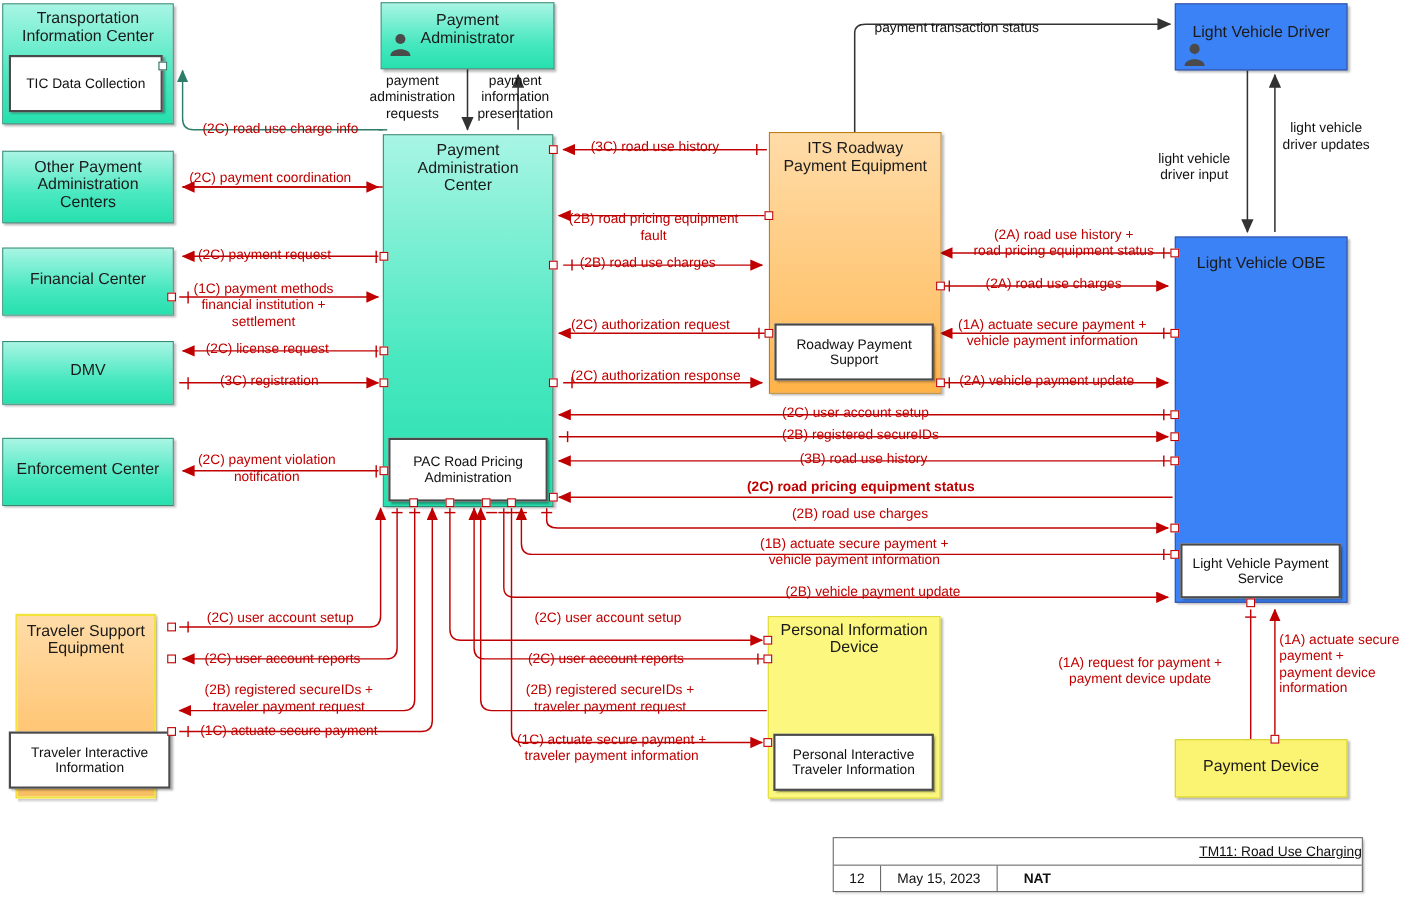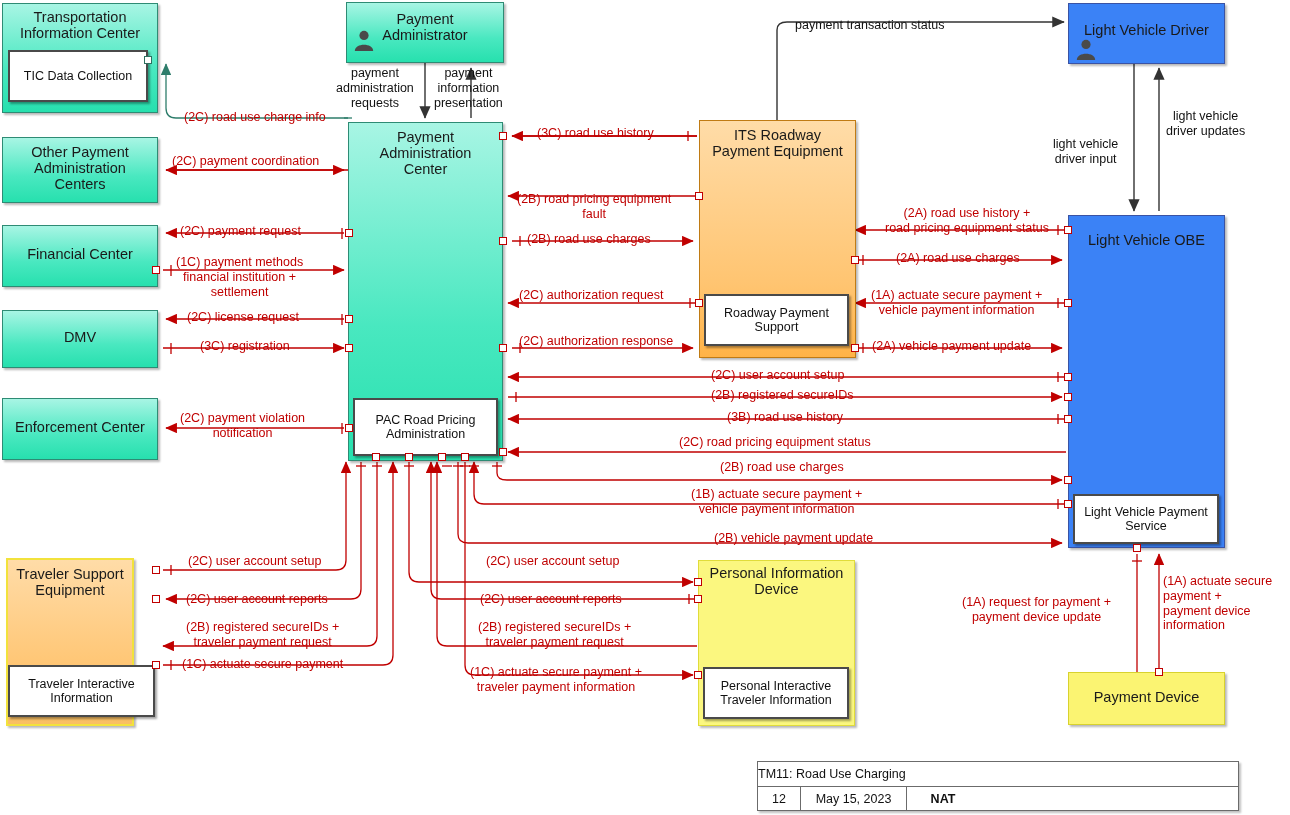--- a/index.html
+++ b/index.html
@@ -27,21 +27,21 @@
        box-shadow:2px 2px 2px rgba(0,0,0,.35);display:flex;align-items:center;
        justify-content:center;text-align:center;color:#111;line-height:1.15;box-sizing:border-box;}
 
   .person{position:absolute;width:22px;height:22px;}
 
   
   #titleblock{position:absolute;left:757px;top:761px;width:482px;height:50px;
       border:1px solid #6b6b6b;background:#fff;box-sizing:border-box;
       box-shadow:2px 2px 2px rgba(0,0,0,.25);}
   #tb-top{height:24px;border-bottom:1px solid #6b6b6b;display:flex;align-items:center;
-      justify-content:flex-start;font-size:12.5px;color:#111;}
+      justify-content:flex-end;font-size:12.5px;color:#111;text-decoration:underline;}
   #tb-bot{height:24px;display:flex;align-items:stretch;font-size:12.5px;color:#111;}
   #tb-bot>div{display:flex;align-items:center;justify-content:center;border-right:1px solid #6b6b6b;}
   #tb-bot>div:last-child{border-right:none;font-weight:bold;}
   .tb-num{width:42px;} .tb-phase{flex:1;} .tb-date{width:105px;} .tb-nat{width:72px;}
 
   .lbl{position:absolute;color:#c00000;font-size:12.5px;line-height:1.18;text-align:center;
        white-space:nowrap;}
   .lblk{position:absolute;color:#111;font-size:12.5px;line-height:1.18;text-align:center;
        white-space:nowrap;}
   .port{position:absolute;width:8px;height:8px;border:1.4px solid #c00000;background:#fff;box-sizing:border-box;}
@@ -263,21 +263,21 @@
   </div>
   <div class="port" style="left:1064px;top:226px;"></div>
   <div class="port" style="left:1064px;top:299px;"></div>
   <div class="port" style="left:1064px;top:373px;"></div>
   <div class="port" style="left:1064px;top:393px;"></div>
   <div class="port" style="left:1064px;top:415px;"></div>
   <div class="port" style="left:1064px;top:476px;"></div>
   <div class="port" style="left:1064px;top:500px;"></div>
   <div class="port" style="left:1133px;top:544px;"></div>
 
-  <div class="node tsupport" style="left:6px;top:558px;width:128px;height:168px;">
+  <div class="node tsupport" style="left:14px;top:558px;width:128px;height:168px;">
     <div class="ttl" style="top:6px;font-size:14.5px;">
       <span>Traveler Support<br>Equipment</span>
     </div>
   </div>
   <div class="sub" style="left:8px;top:665px;width:147px;height:52px;font-size:12.5px;">
     <span>Traveler Interactive<br>Information</span>
   </div>
   <div class="port" style="left:152px;top:566px;"></div>
   <div class="port" style="left:152px;top:595px;"></div>
   <div class="port" style="left:152px;top:661px;"></div>
@@ -323,21 +323,21 @@
   <div class="lblk" style="left:1166px;top:109px;"><span>light vehicle<br>driver updates</span></div>
 
   <div class="lbl" style="left:885px;top:206px;"><span>(2A) road use history +<br>road pricing equipment status</span></div>
   <div class="lbl" style="left:896px;top:251px;"><span>(2A) road use charges</span></div>
   <div class="lbl" style="left:871px;top:288px;"><span>(1A) actuate secure payment +<br>vehicle payment information</span></div>
   <div class="lbl" style="left:872px;top:339px;"><span>(2A) vehicle payment update</span></div>
 
   <div class="lbl" style="left:711px;top:368px;"><span>(2C) user account setup</span></div>
   <div class="lbl" style="left:711px;top:388px;"><span>(2B) registered secureIDs</span></div>
   <div class="lbl" style="left:727px;top:410px;"><span>(3B) road use history</span></div>
-  <div class="lbl" style="left:679px;top:435px;"><span>(2C) road pricing equipment status</span></div>
+  <div class="lbl" style="left:679px;top:435px;font-weight:bold;"><span>(2C) road pricing equipment status</span></div>
   <div class="lbl" style="left:720px;top:460px;"><span>(2B) road use charges</span></div>
   <div class="lbl" style="left:691px;top:487px;"><span>(1B) actuate secure payment +<br>vehicle payment information</span></div>
   <div class="lbl" style="left:714px;top:531px;"><span>(2B) vehicle payment update</span></div>
 
   <div class="lbl" style="left:188px;top:554px;"><span>(2C) user account setup</span></div>
   <div class="lbl" style="left:186px;top:592px;"><span>(2C) user account reports</span></div>
   <div class="lbl" style="left:186px;top:620px;"><span>(2B) registered secureIDs +<br>traveler payment request</span></div>
   <div class="lbl" style="left:182px;top:657px;"><span>(1C) actuate secure payment</span></div>
 
   <div class="lbl" style="left:486px;top:554px;"><span>(2C) user account setup</span></div>

